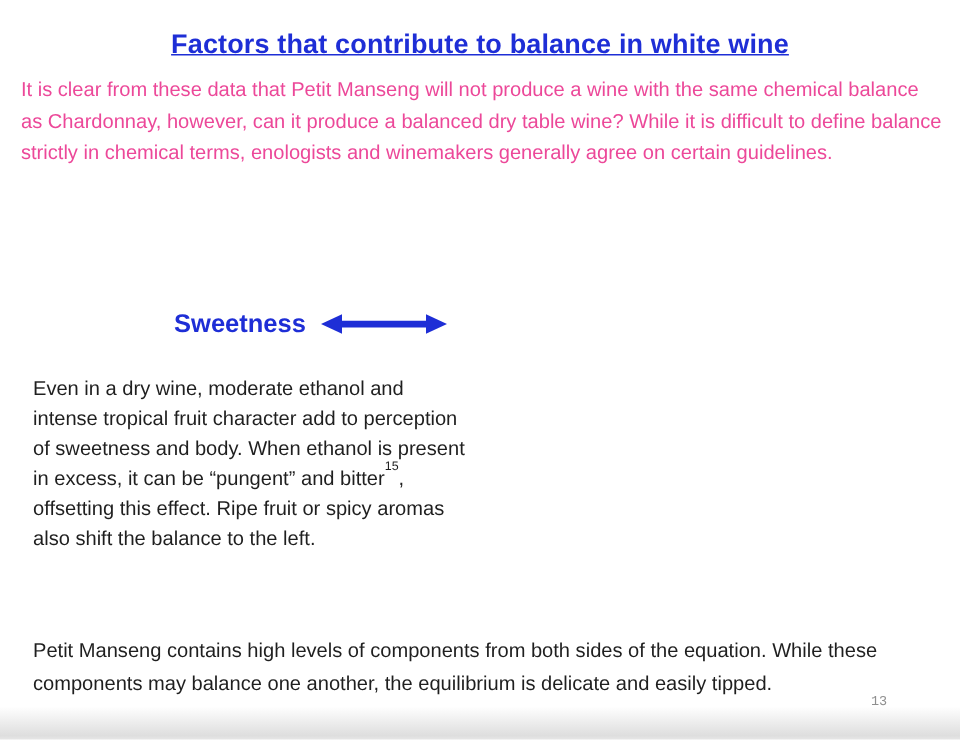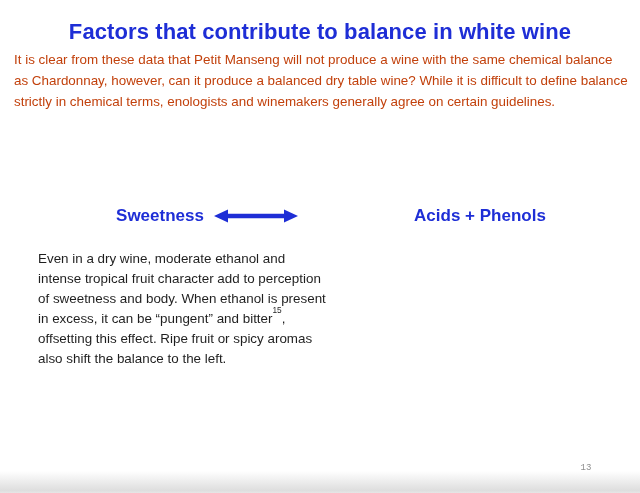--- a/index.html
+++ b/index.html
@@ -14,29 +14,30 @@
     width: 640px;
     height: 493px;
     background: #ffffff;
   }
   .title {
     position: absolute;
     top: 19px;
     left: 0;
     right: 0;
     text-align: center;
-    font-size: 22px;
+    font-size: 18px;
     font-weight: 700;
     color: #1e2ed6;
     letter-spacing: 0.1px;
+    text-decoration: underline;
   }
   .para {
     font-size: 13.4px;
     line-height: 21px;
-    color: #c2410c;
+    color: #ec4899;
   }
   .para-intro {
     position: absolute;
     top: 49px;
     left: 14px;
     width: 615px;
   }
   .para-equation {
     position: absolute;
     top: 141px;
@@ -76,21 +77,20 @@
     width: 84px;
     height: 16px;
     display: block;
   }
   .column {
     position: absolute;
     top: 249px;
     font-size: 13.4px;
     line-height: 20px;
     color: #1f1f1f;
-    margin-left: 16px;
   }
   .col-sweetness { left: 22px;  width: 290px; }
   .col-acids     { left: 355px; width: 266px; }
   .para-footer {
     position: absolute;
     top: 423px;
     left: 22px;
     width: 605px;
     font-size: 13.4px;
     line-height: 21.5px;
@@ -127,24 +127,24 @@
   <p class="para para-intro"><span>It is clear from these data that Petit Manseng will not produce a wine with the same chemical balance as Chardonnay, however, can it produce a balanced dry table wine? While it is difficult to define balance strictly in chemical terms, enologists and winemakers generally agree on certain guidelines.</span></p>
 
 
   <div class="equation-row">
     <div class="eq-label eq-left">Sweetness</div>
     <svg class="eq-arrow" viewBox="0 0 84 16" xmlns="http://www.w3.org/2000/svg">
       <line x1="11" y1="8" x2="73" y2="8" stroke="#1e2ed6" stroke-width="4.5"></line>
       <polygon points="0,8 14,1.5 14,14.5" fill="#1e2ed6"></polygon>
       <polygon points="84,8 70,1.5 70,14.5" fill="#1e2ed6"></polygon>
     </svg>
-    <div class="eq-label eq-right">Acids + Phenols</div>
   </div>
 
   <p class="column col-sweetness"><span>Even in a dry wine, moderate ethanol and intense tropical fruit character add to perception of sweetness and body. When ethanol is present in excess, it can be “pungent” and bitter</span><sup class="sup">15</sup><span>, offsetting this effect. Ripe fruit or spicy aromas also shift the balance to the left.</span></p>
 
 
+  <p class="para-footer"><span>Petit Manseng contains high levels of components from both sides of the equation. While these components may balance one another, the equilibrium is delicate and easily tipped.</span></p>
 
   <div class="page-number">13</div>
 
   <div class="bottom-shade"></div>
 
 </div>
 
 </body></html>

